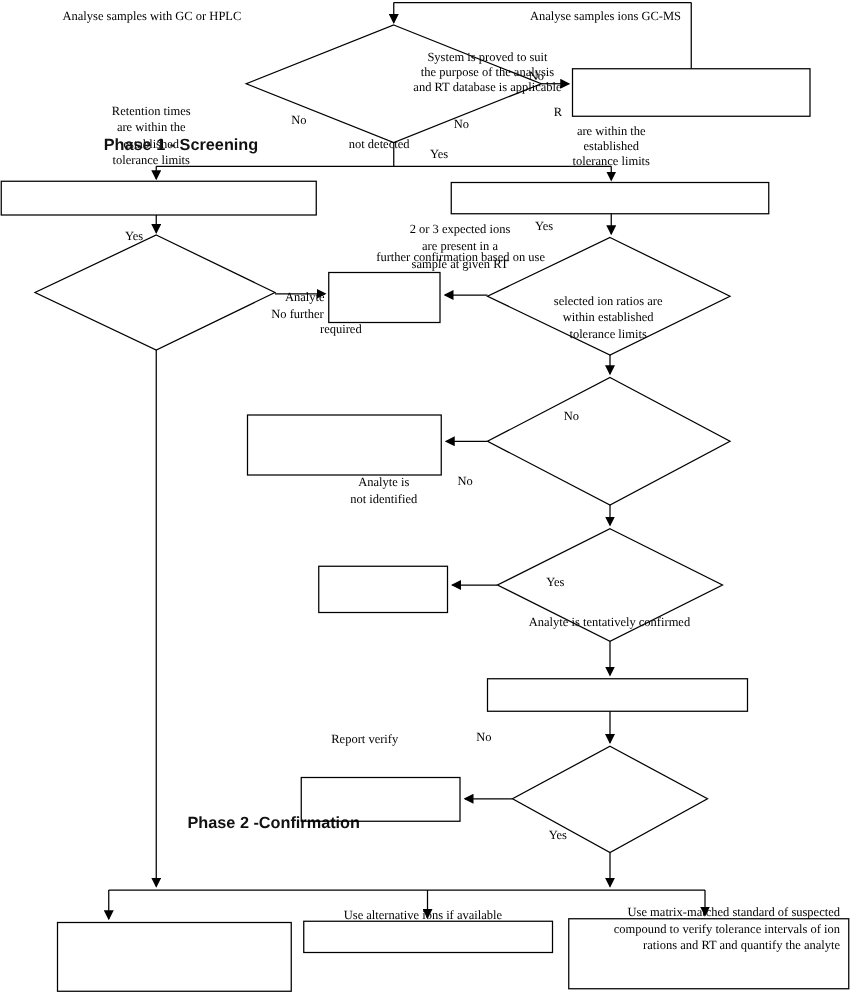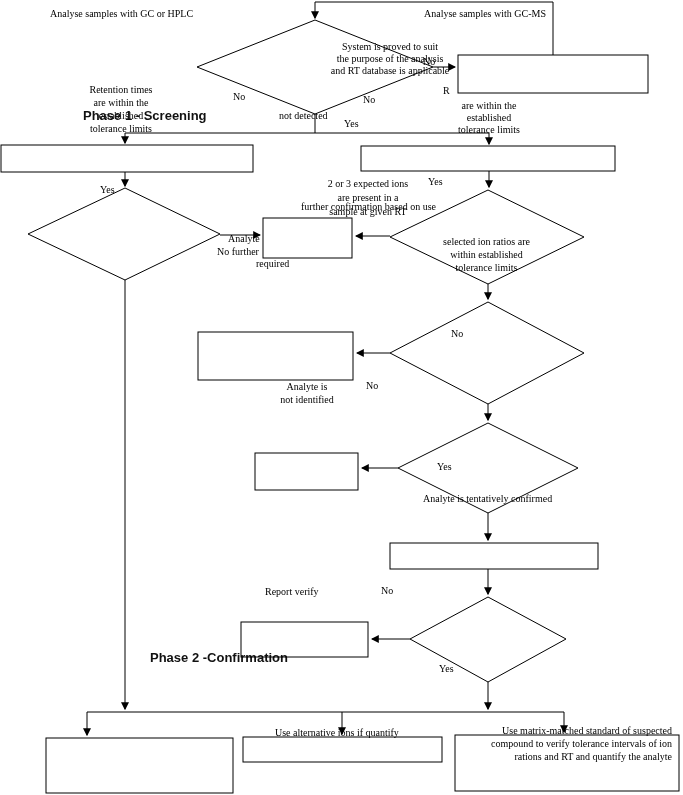--- a/index.html
+++ b/index.html
@@ -18,21 +18,21 @@
   svg line, svg polygon, svg rect{stroke:#000;stroke-width:1;}
   svg polygon, svg rect{fill:none;}
   svg rect.w{fill:#fff;}
 </style>
 </head>
 <body>
 
 <div id="canvas">
 
   <div class="lbl nw" style="left:50px;top:7px;">Analyse samples with GC or HPLC</div>
-  <div class="lbl nw" style="left:424px;top:7px;">Analyse samples with GC-MS</div>
+  <div class="lbl nw" style="left:424px;top:7px;">Analyse samples ions GC-MS</div>
 
   <div class="lbl c lh12" style="left:300px;top:41px;width:180px;">System is proved to suit
 the purpose of the analysis
 and RT database is applicable</div>
   <div class="lbl" style="left:423px;top:55px;">No</div>
 
   <div class="lbl c" style="left:61px;top:83px;width:120px;">Retention times
 are within the
 established
 tolerance limits</div>
@@ -71,21 +71,21 @@
 
   <div class="lbl" style="left:437px;top:460px;">Yes</div>
   <div class="lbl nw" style="left:423px;top:492px;">Analyte is tentatively confirmed</div>
 
   <div class="lbl nw" style="left:265px;top:585px;">Report verify</div>
   <div class="lbl" style="left:381px;top:584px;">No</div>
   <div class="lbl" style="left:439px;top:662px;">Yes</div>
 
   <div class="phase" style="left:150px;top:650px;">Phase 2 -Confirmation</div>
 
-  <div class="lbl nw" style="left:275px;top:726px;">Use alternative ions if quantify</div>
+  <div class="lbl nw" style="left:275px;top:726px;">Use alternative ions if available</div>
   <div class="lbl c" style="left:462px;top:724px;width:210px;text-align:right;">Use matrix-matched standard of suspected
 compound to verify tolerance intervals of ion
 rations and RT and quantify the analyte</div>
 
   <svg id="shapes" width="683" height="795" viewBox="0 0 683 795">
     <defs>
       <marker id="ah" viewBox="0 0 10 10" refX="8.5" refY="5" markerWidth="8" markerHeight="8" orient="auto">
         <path d="M0,0 L10,5 L0,10 z" fill="#000"></path>
       </marker>
     </defs>

